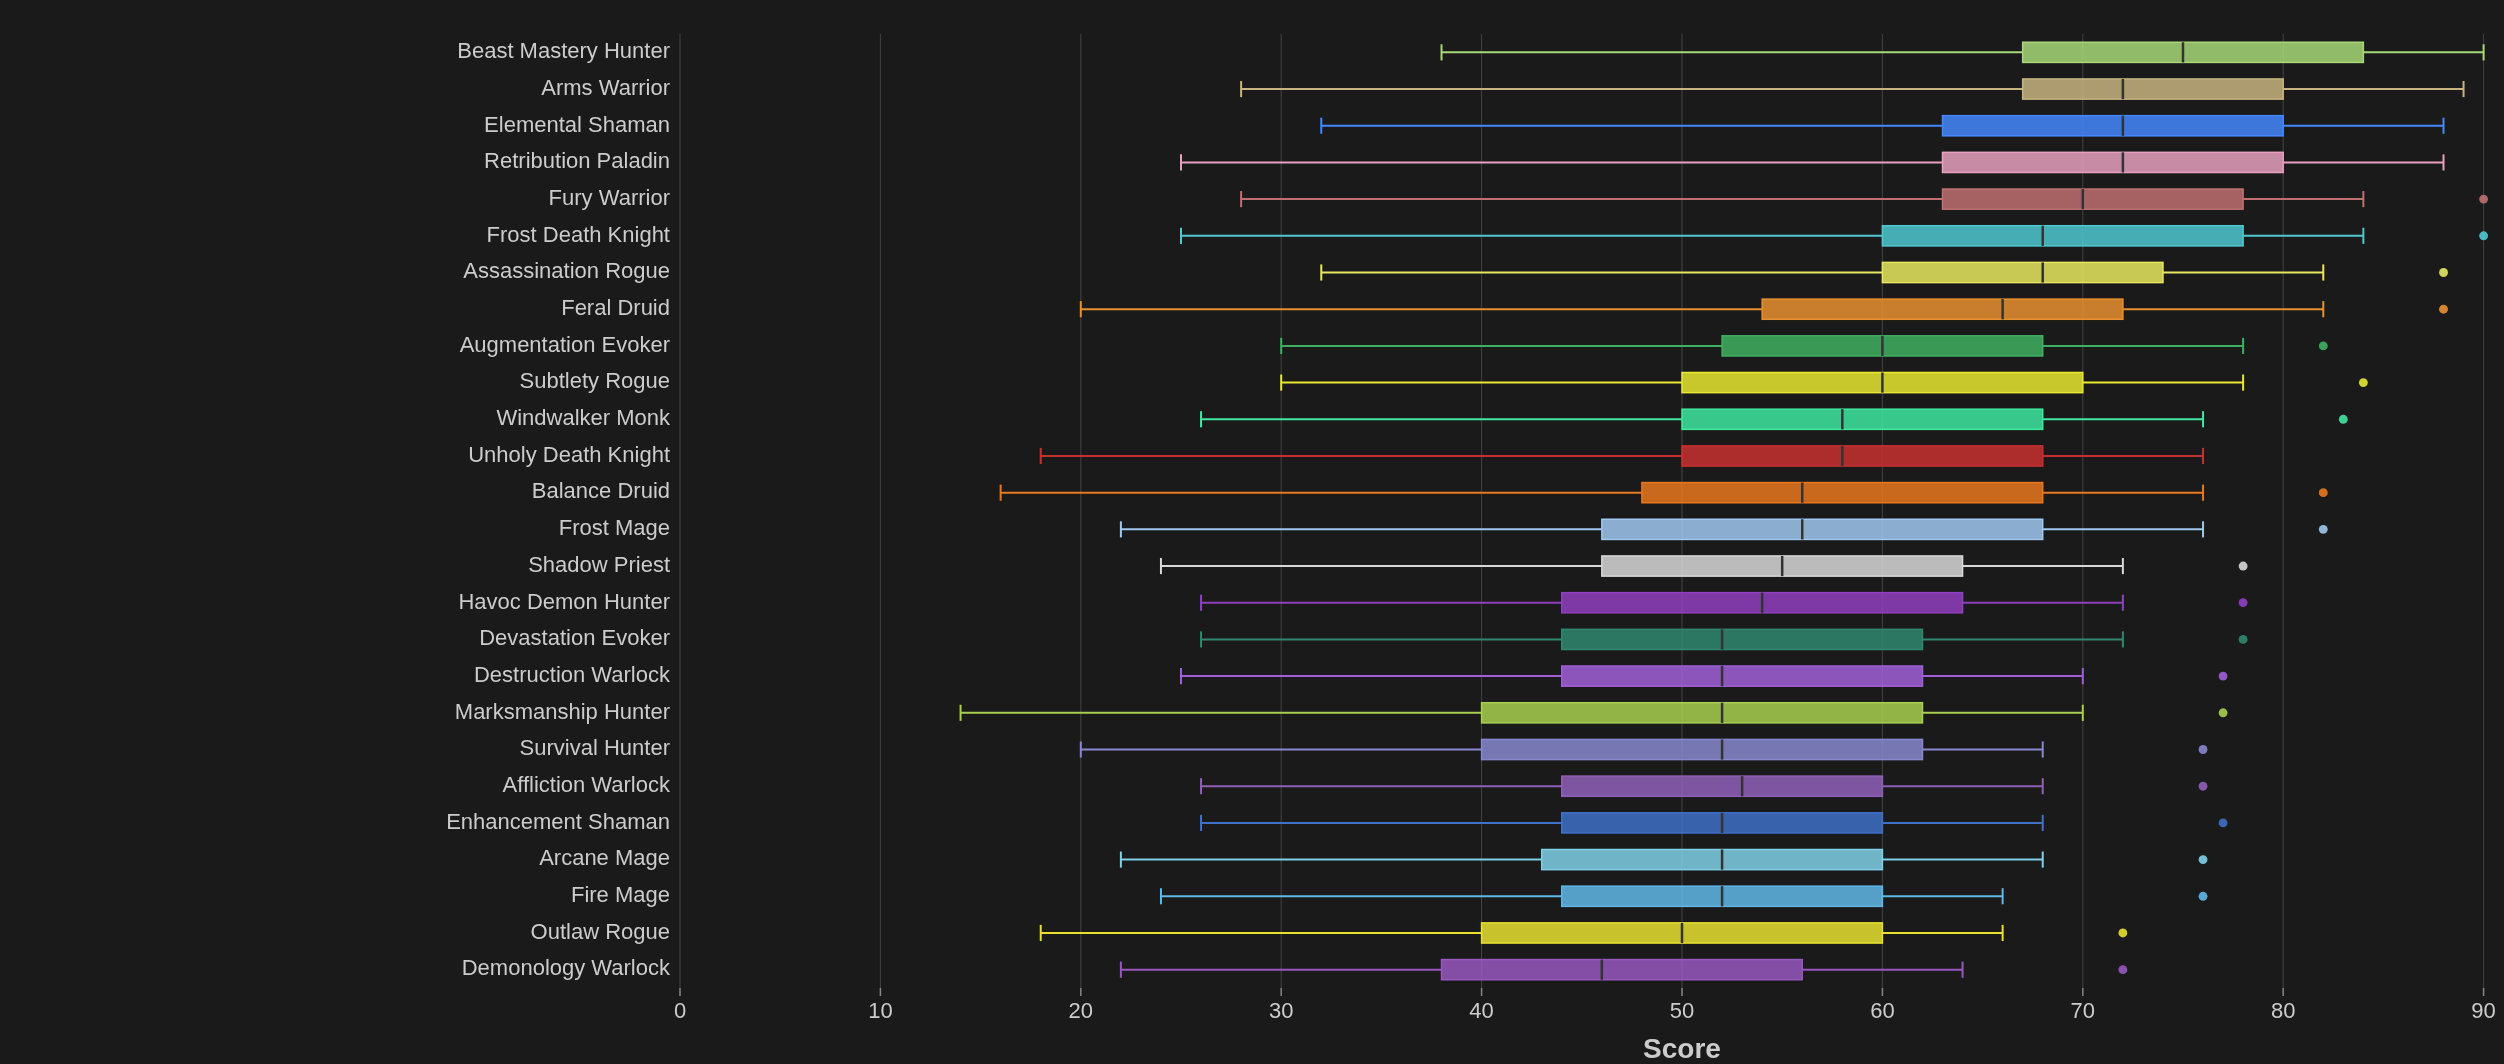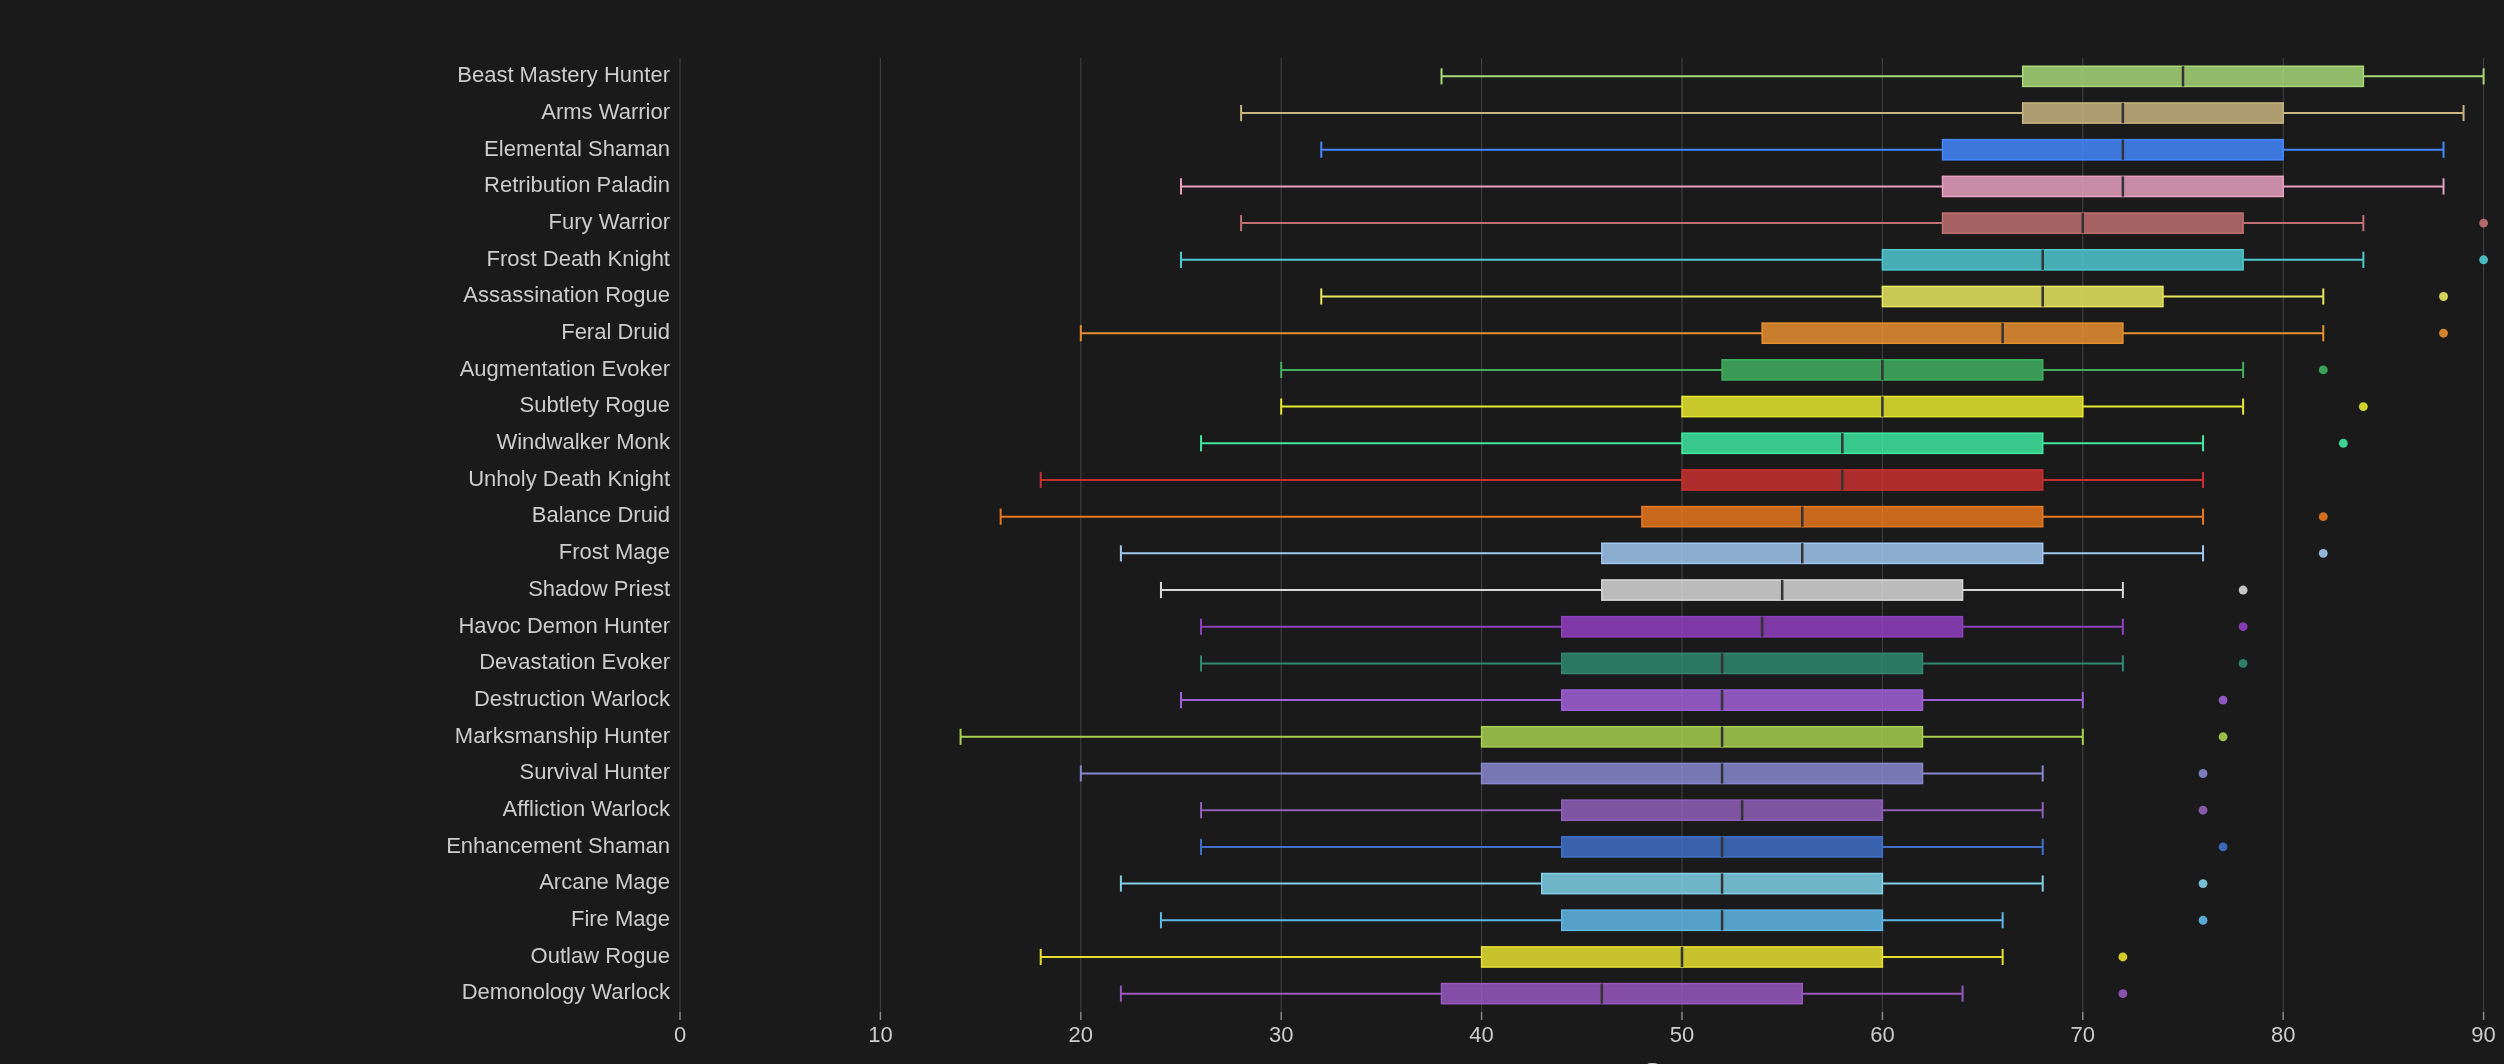--- a/index.html
+++ b/index.html
@@ -8,21 +8,21 @@
       font-family: Arial, sans-serif;
       color: #ccc;
       width: 2504px;
       height: 1064px;
       overflow: hidden;
     }
     .chart-container {
       width: 2504px;
       height: 1064px;
       position: relative;
-      padding: 28px 60px 80px 340px;
+      padding: 4px 60px 80px 340px;
     }
     .row-label {
       fill: #ccc;
       font-size: 22px;
       text-anchor: end;
       dominant-baseline: middle;
     }
     .grid-line {
       stroke: #444;
       stroke-width: 1;

